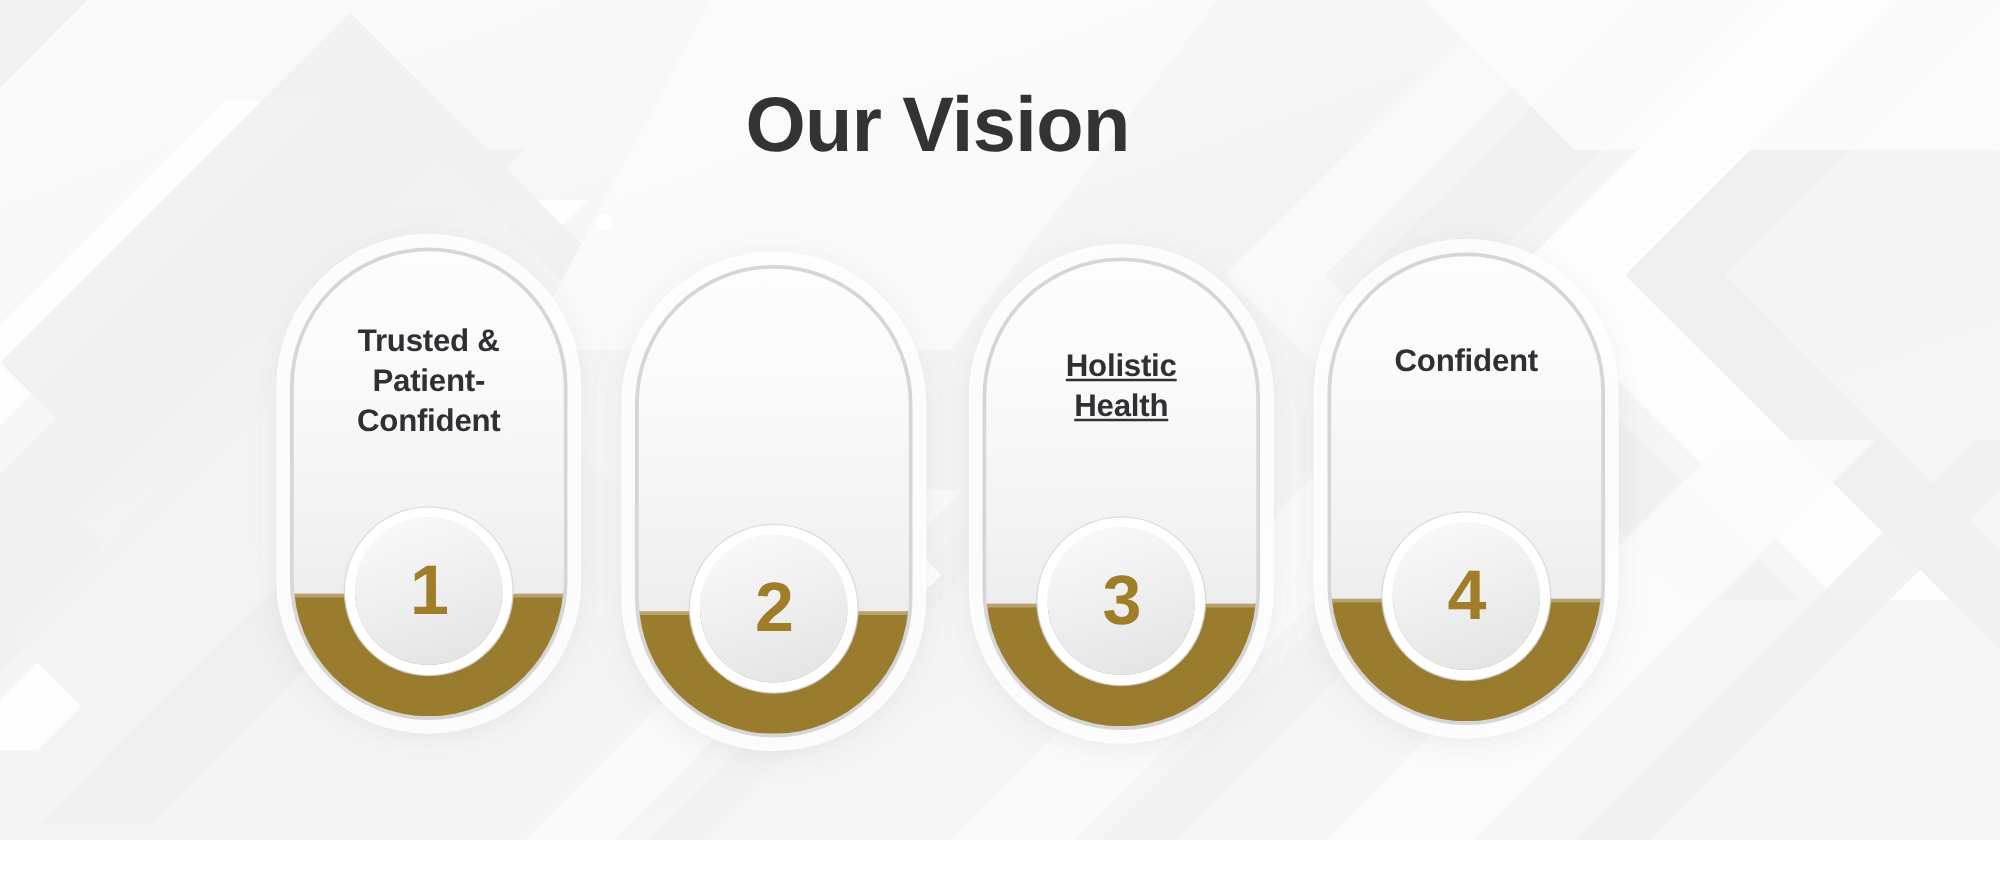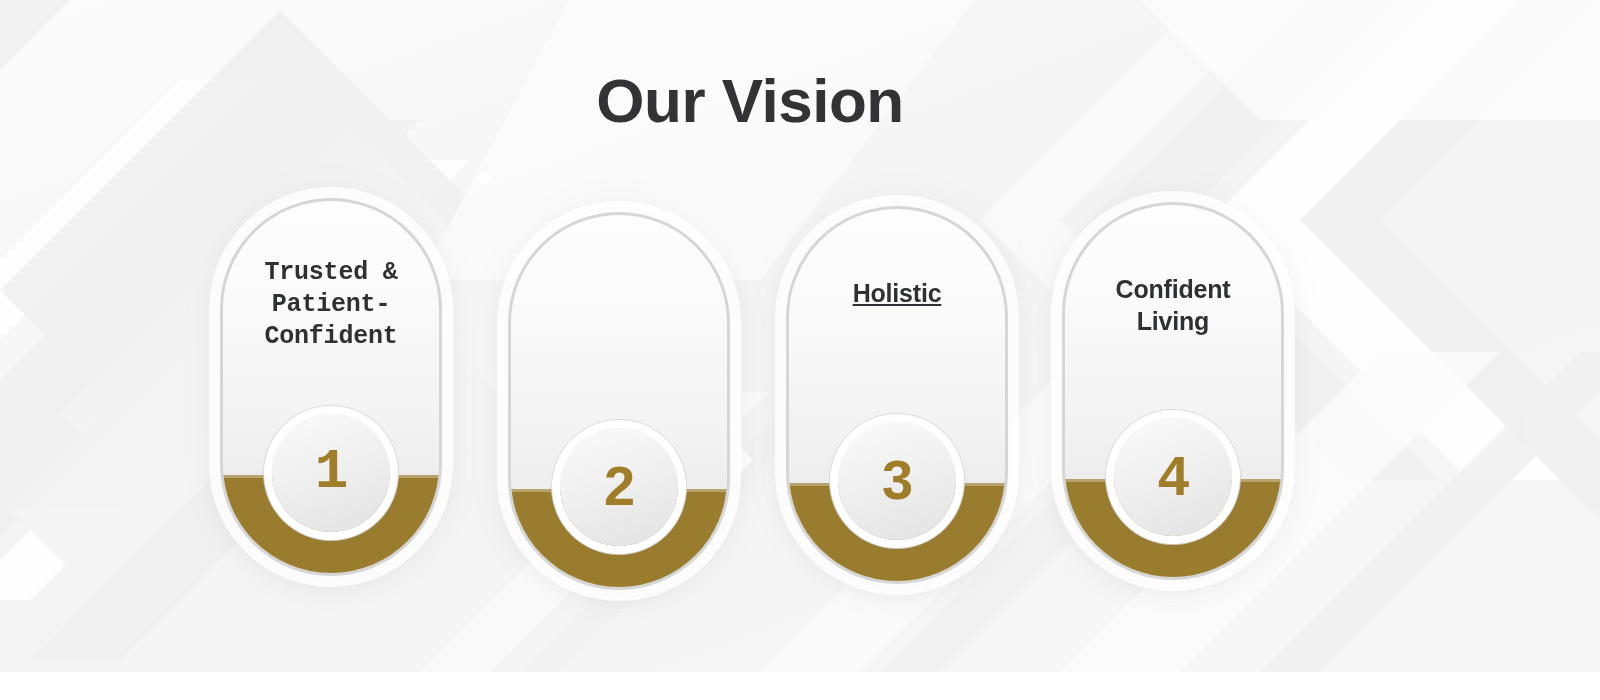--- a/index.html
+++ b/index.html
@@ -237,21 +237,21 @@
 
   <div class="bg-white-strip"></div>
 
   <div class="title">Our Vision</div>
 
   <div class="dot-artifact" style="left:477px; top:171px;"></div>
   <div class="triangle-artifact" style="left:738px; top:445px;"></div>
 
   <div class="cards-layer">
 
-    <div class="card" style="left:220px; top:198px;font-family:Liberation Mono, monospace;">
+    <div class="card" style="left:232px; top:198px;">
       <div class="card-shell"></div>
       <div class="card-body">
         <div class="gold-band"></div>
         <div class="card-heading">
           <div>Trusted &amp;</div>
           <div>Patient-</div>
           <div>Confident</div>
         </div>
       </div>
       <div class="badge">
@@ -268,34 +268,34 @@
         <span class="badge-number">2</span>
       </div>
     </div>
 
     <div class="card" style="left:786px; top:206px;">
       <div class="card-shell"></div>
       <div class="card-body">
         <div class="gold-band"></div>
         <div class="card-heading" style="top:68px;text-decoration:underline;">
           <div>Holistic</div>
+          <div>Health</div>
         </div>
       </div>
       <div class="badge">
         <span class="badge-number">3</span>
       </div>
     </div>
 
     <div class="card" style="left:1062px; top:202px;">
       <div class="card-shell"></div>
       <div class="card-body">
         <div class="gold-band"></div>
         <div class="card-heading" style="top:68px;">
           <div>Confident</div>
-          <div>Living</div>
         </div>
       </div>
       <div class="badge">
         <span class="badge-number">4</span>
       </div>
     </div>
 
   </div>
 </div>
 

